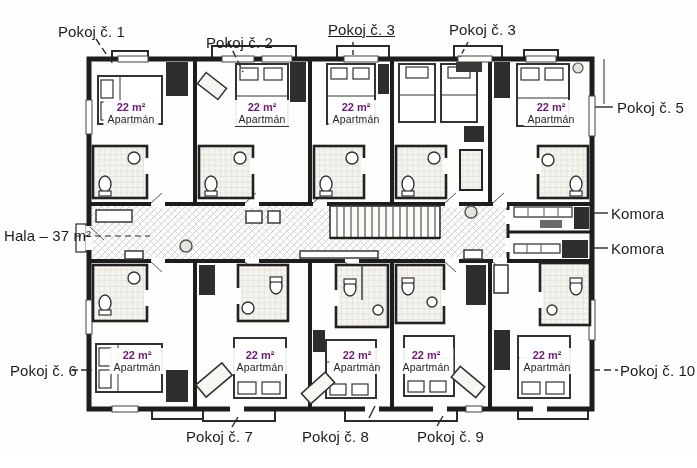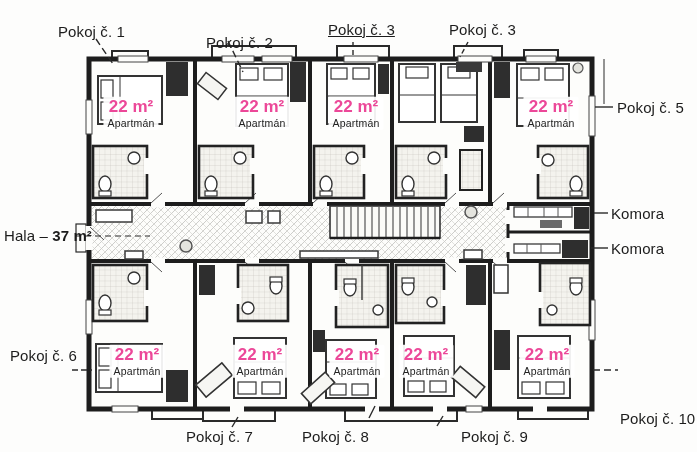--- a/index.html
+++ b/index.html
@@ -5,32 +5,32 @@
   html,body{margin:0;padding:0;background:#ffffff;}
   .stage{position:relative;width:697px;height:452px;background:#fdfdfc;overflow:hidden;
          font-family:"Liberation Sans", sans-serif;color:#1c1c1c;padding-left:12px;}
   .stage svg{position:absolute;left:0;top:0;}
   .callout{position:absolute;font-size:15px;line-height:1.05;letter-spacing:.1px;color:#1c1c1c;white-space:nowrap;}
   .c-pokoj1{left:58px;top:24px;}
   .c-pokoj2{left:206px;top:22px;margin-top:13px;}
   .c-pokoj3{left:328px;top:22px;text-decoration:underline;}
   .c-pokoj4{left:449px;top:22px;}
   .c-pokoj5{left:617px;top:100px;}
-  .c-pokoj6{left:10px;top:348px;}
+  .c-pokoj6{left:10px;top:363px;}
   .c-pokoj7{left:186px;top:429px;}
   .c-pokoj8{left:302px;top:429px;}
-  .c-pokoj9{left:417px;top:429px;margin-left:44px;}
-  .c-pokoj10{left:620px;top:363px;margin-top:48px;}
+  .c-pokoj9{left:417px;top:429px;}
+  .c-pokoj10{left:620px;top:363px;}
   .c-hala{left:4px;top:228px;}
-  .c-hala b{font-weight:700;}
+  .c-hala b{font-weight:400;}
   .c-komora1{left:611px;top:206px;}
   .c-komora2{left:611px;top:241px;}
   .unit{position:absolute;transform:translate(-50%,-50%);text-align:center;
         background:rgba(255,255,255,.93);padding:1px 4px;border-radius:1px;}
-  .unit .a{display:block;font-size:17px;font-weight:700;line-height:1.1;color:#ec4899;}
+  .unit .a{display:block;font-size:11px;font-weight:700;line-height:1.1;color:#701a75;}
   .unit .n{display:block;font-size:10.5px;font-weight:400;line-height:1.15;color:#222;letter-spacing:.2px;}
   .u1{left:131px;top:113px;}  .u2{left:262px;top:113px;}  .u3{left:356px;top:113px;}
   .u5{left:551px;top:113px;}  .u6{left:137px;top:361px;}  .u7{left:260px;top:361px;}
   .u8{left:357px;top:361px;}  .u9{left:426px;top:361px;}  .u10{left:547px;top:361px;}
   .footnote{position:absolute;left:10px;top:446px;font-size:13.5px;color:#262626;}
 </style>
 </head>
 <body>
 
 <div class="stage">

